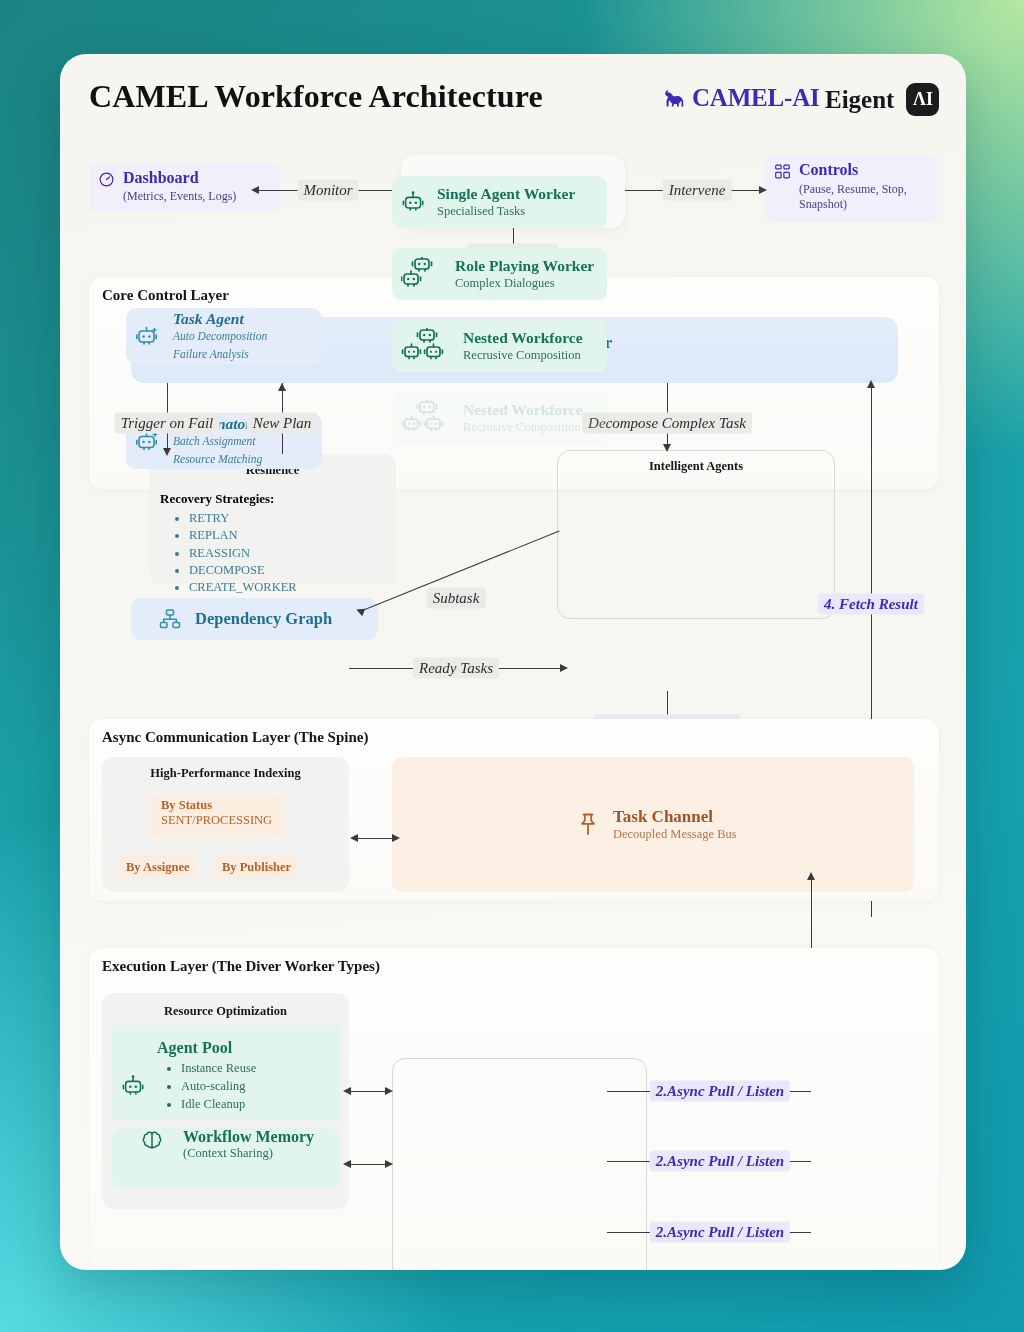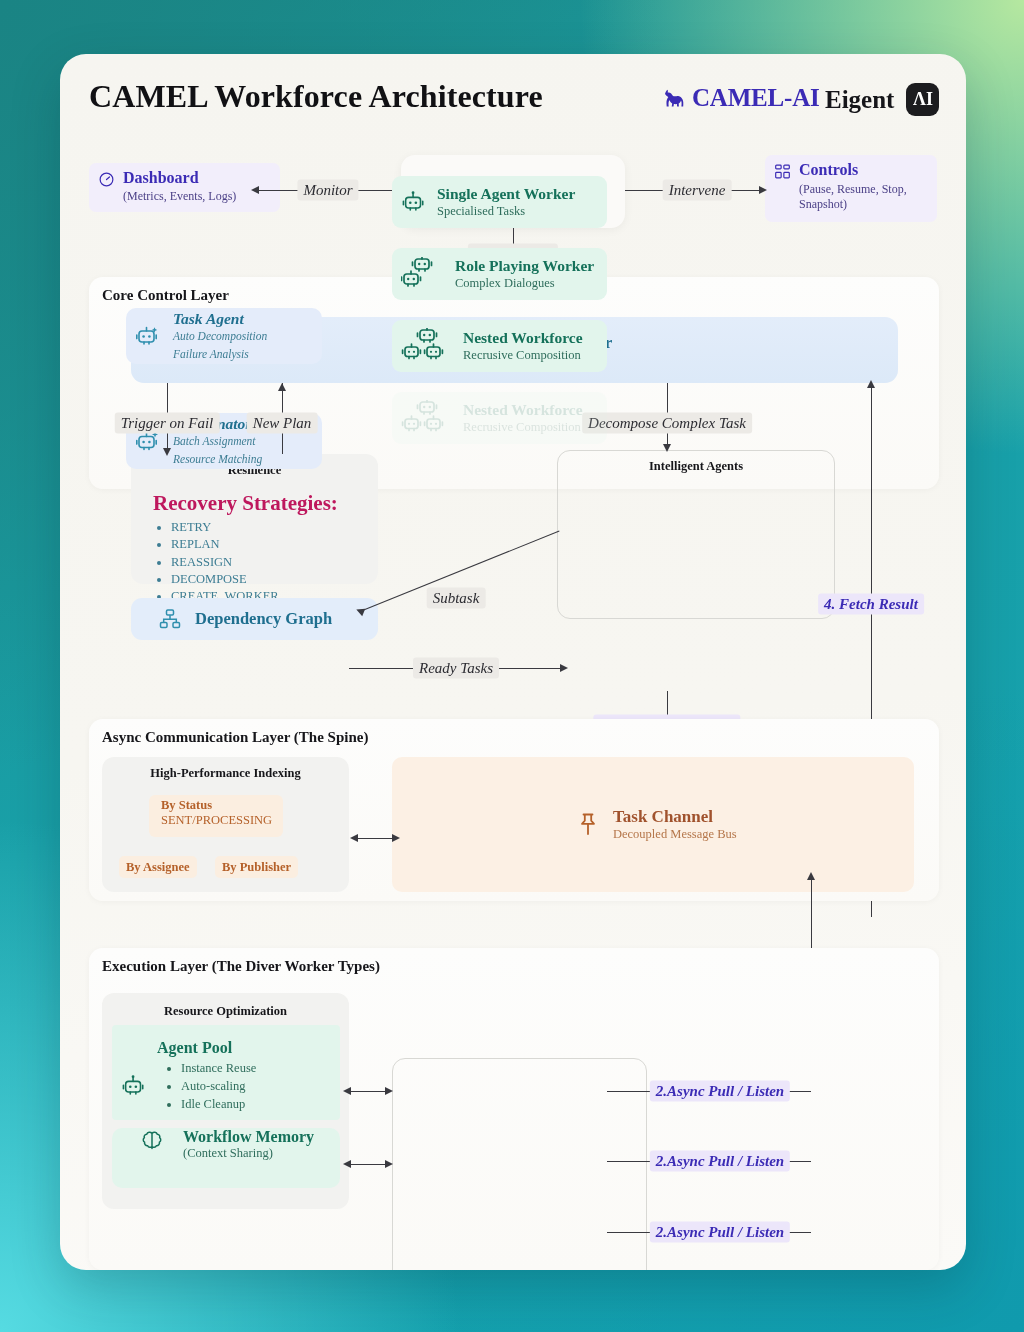--- a/index.html
+++ b/index.html
@@ -122,25 +122,25 @@
     position: absolute; left: 42px; top: 40px; width: 767px; height: 66px;
     background: linear-gradient(180deg,#e3edfa 0%, #dce9f8 100%);
     border-radius: 13px;
     display: flex; align-items: center; justify-content: center; gap: 14px;
   }
   #node-controller .ttl { font-size: 17px; font-weight: bold; color: #1f6f8f; line-height: 1.15; }
   #node-controller .sub { font-size: 12.5px; color: #3d7d93; }
 
   
   #box-resilience {
-    position: absolute; left: 42px; top: 177px; width: 247px; height: 130px;
+    position: absolute; left: 60px; top: 177px; width: 247px; height: 130px;
     background: #f2f2f0; border-radius: 12px; padding: 9px 0 0 0;
   }
   #box-resilience .hdr { text-align: center; font-size: 12.5px; font-weight: bold; color: #16161a; }
-  #box-resilience .rs-ttl { margin: 13px 0 3px 22px; font-size: 21px; font-weight: bold; color: #be185d; }
+  #box-resilience .rs-ttl { margin: 13px 0 3px 11px; font-size: 13px; font-weight: bold; color: #000000; }
   #box-resilience ul { margin-left: 40px; }
   #box-resilience li { font-size: 12.5px; color: #3d7d93; line-height: 1.38; }
 
   
   #node-depgraph {
     position: absolute; left: 42px; top: 321px; width: 247px; height: 42px;
     background: #e3edfa; border-radius: 11px;
     display: flex; align-items: center; gap: 14px; padding-left: 28px;
   }
   #node-depgraph .ttl { font-size: 16.5px; font-weight: bold; color: #1f6f8f; }

